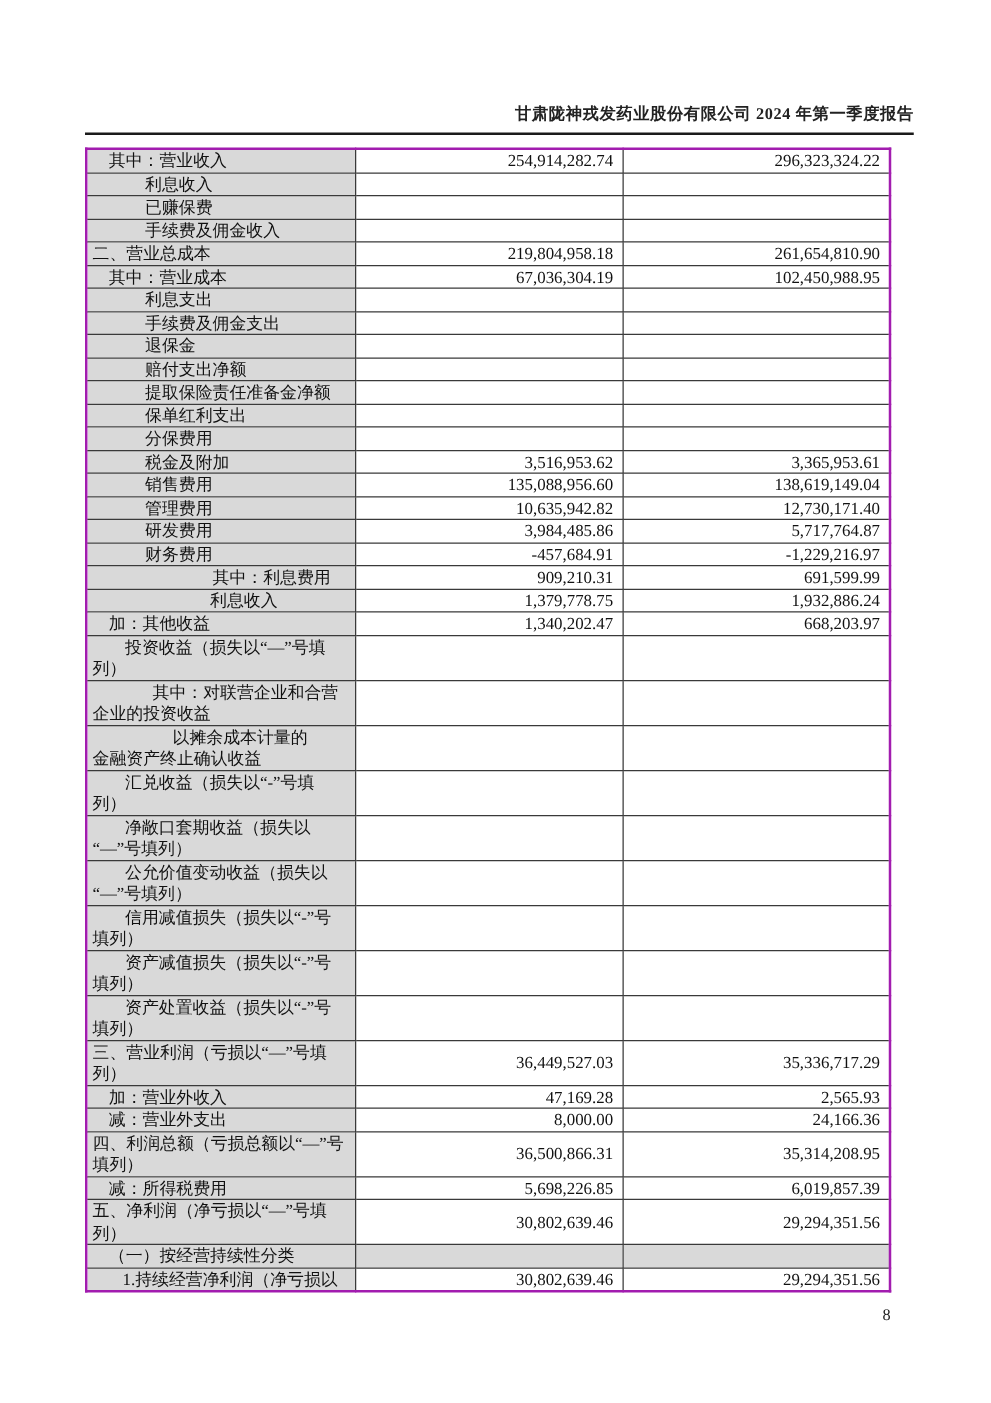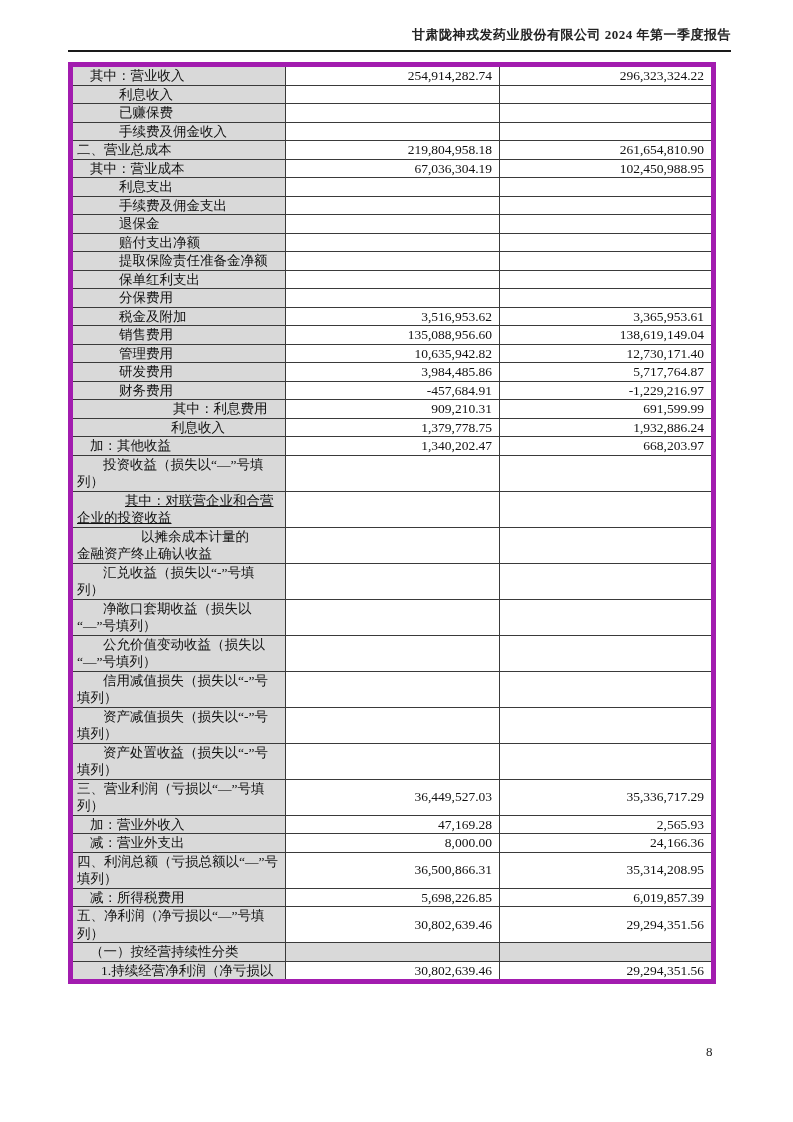--- a/index.html
+++ b/index.html
@@ -6,42 +6,42 @@
   body {
     width: 793px; height: 1122px;
     background: #ffffff;
     font-family: "Liberation Serif", "DejaVu Serif", serif;
     color: #1a1a1a;
     position: relative;
     overflow: hidden;
   }
   .page { position: relative; width: 793px; height: 1122px; }
 
-  .header { padding-top: 26px; border-radius: 28px; }
+  .header { padding-top: 82px; border-radius: 28px; }
   .header-title {
     width: 663px; margin-left: 68px;
     text-align: right;
     font-size: 13px;
     font-weight: bold;
     letter-spacing: 0.5px;
     color: #222;
   }
   .header-rule {
     width: 663px; margin-left: 68px; margin-top: 6px;
     height: 2px; background: #1a1a1a;
   }
 
   table.fin-table {
     margin-left: 68px; margin-top: 10px;
     width: 643px;
     border-collapse: collapse;
     table-layout: fixed;
     font-size: 13.5px;
   }
-  table.fin-table { border: 5px solid #a21caf; }
+  table.fin-table { border: 2px solid #a21caf; }
   table.fin-table td {
     border: 1px solid #3a3a3a;
     line-height: 17.5px;
     vertical-align: middle;
     overflow: hidden;
   }
   td.label {
     background: #d9d9d9;
     white-space: pre-wrap;
     padding-right: 2px;
@@ -57,21 +57,21 @@
   td.val.shaded { background: #d9d9d9; }
 
   
   .l0  { padding-left: 4px; }
   .l1  { padding-left: 17px; }
   .l2  { padding-left: 46px; }
   .l2b { padding-left: 28px; }
   .l3  { padding-left: 100px; }
   .l4  { padding-left: 98px; }
   .h26 { padding-left: 4px; text-indent: 26px; }
-  .h48 { padding-left: 4px; text-indent: 48px; text-decoration: underline; }
+  .h48 { padding-left: 4px; text-indent: 48px; }
   .h64 { padding-left: 4px; text-indent: 64px; }
   .w0  { padding-left: 4px; }
 
   .page-number {
     position: absolute;
     left: 706px; top: 1044px;
     font-size: 13px; color: #222;
   }
 </style>
 </head>

